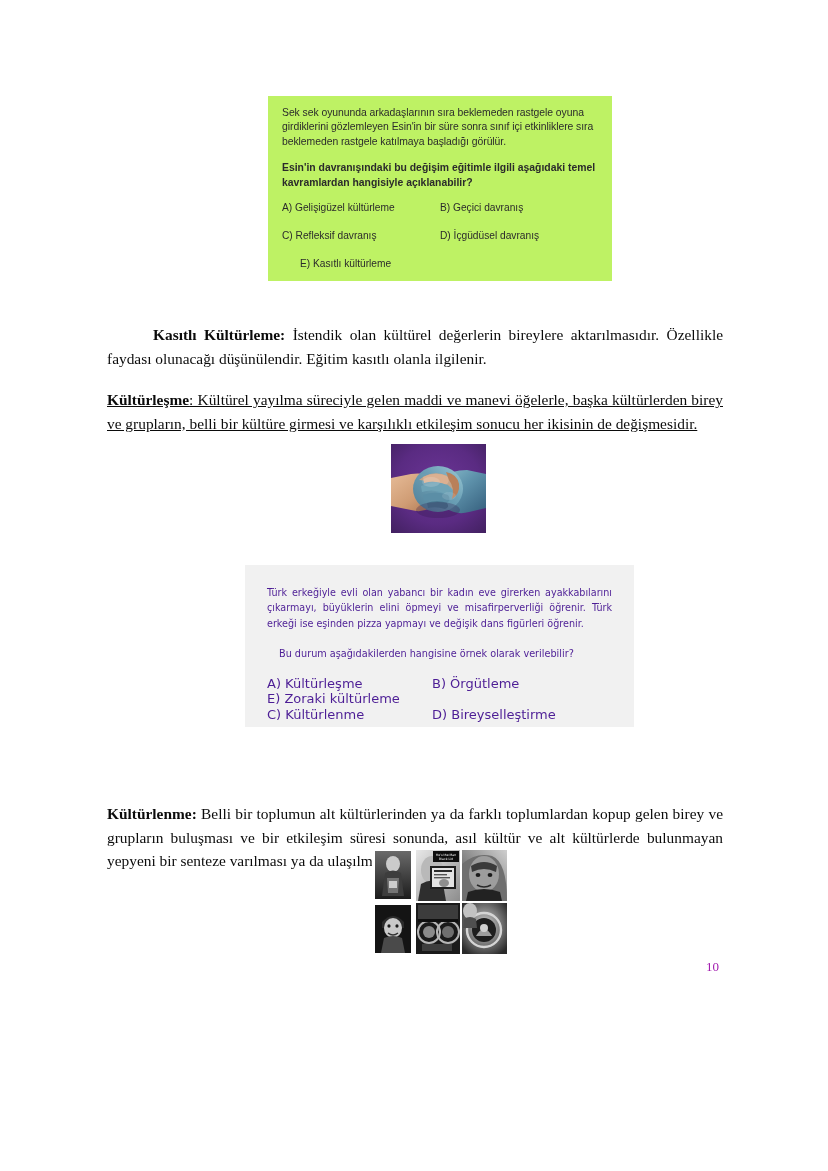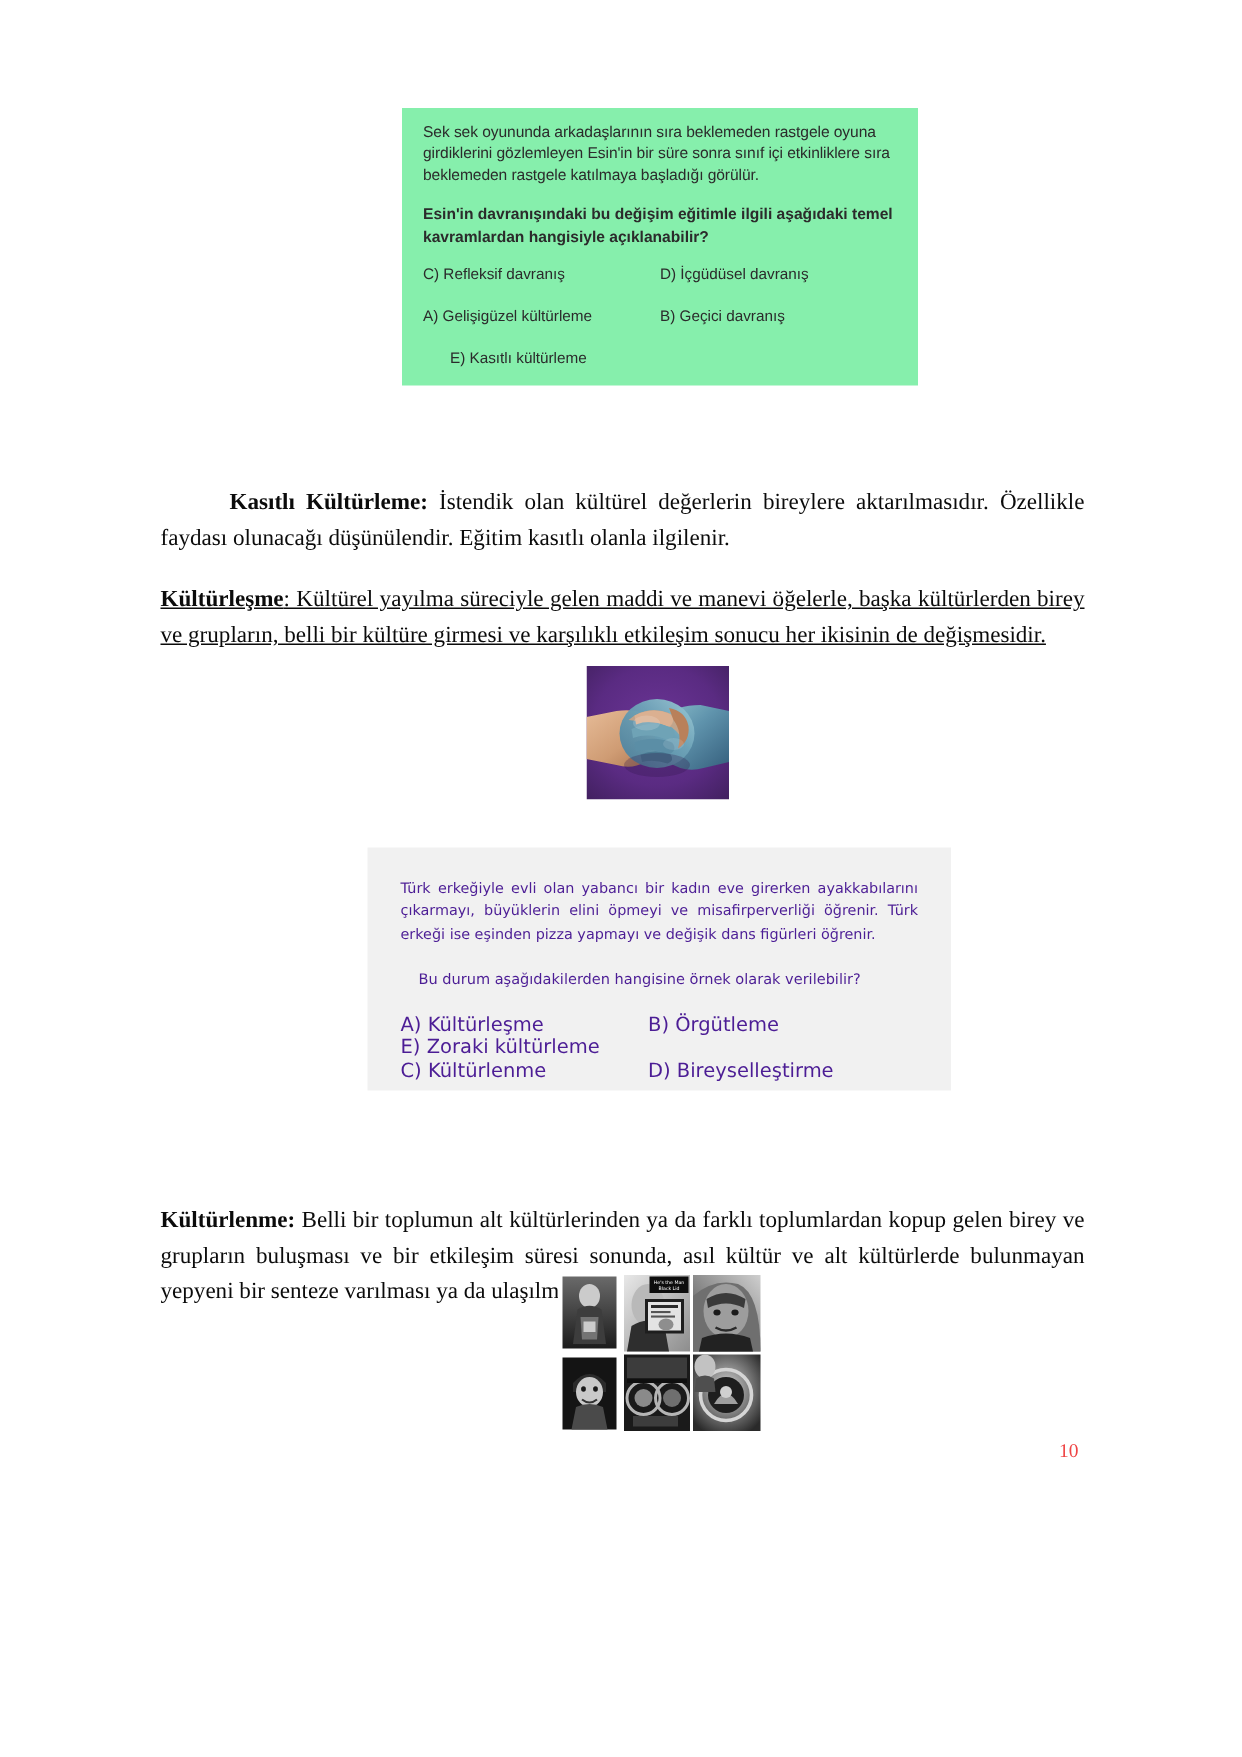--- a/index.html
+++ b/index.html
@@ -16,23 +16,23 @@
     background: #ffffff;
     overflow: hidden;
     font-family: "Liberation Serif", "DejaVu Serif", serif;
     color: #000000;
   }
 
   
   .qcard1 {
     position: absolute;
     left: 268px;
-    top: 72px;
+    top: 96px;
     width: 344px;
-    background: #86efac;
+    background: #bef264;
     font-family: "Liberation Sans", "DejaVu Sans", sans-serif;
     color: #2b2b2b;
     padding: 10px 12px 10px 14px;
     box-sizing: border-box;
   }
   .qcard1 .stem {
     font-size: 10.4px;
     line-height: 14.4px;
     letter-spacing: -0.05px;
     margin: 0 0 12px 0;
@@ -144,41 +144,41 @@
     display: block;
   }
 
   
   .page-number {
     position: absolute;
     left: 706px;
     top: 959px;
     font-family: "Liberation Serif", "DejaVu Serif", serif;
     font-size: 13px;
-    color: #ef4444;
+    color: #a21caf;
   }
 </style>
 </head>
 <body>
 
 <div class="page">
 
   <div class="qcard1">
     <p class="stem">Sek sek oyununda arkadaşlarının sıra beklemeden rastgele oyuna girdiklerini gözlemleyen Esin'in bir süre sonra sınıf içi etkinliklere sıra beklemeden rastgele katılmaya başladığı görülür.</p>
 
     <p class="prompt">Esin'in davranışındaki bu değişim eğitimle ilgili aşağıdaki temel kavramlardan hangisiyle açıklanabilir?</p>
 
     <div class="optrow">
+      <span class="opt">A) Gelişigüzel kültürleme</span>
+      <span class="opt">B) Geçici davranış</span>
+    </div>
+
+    <div class="optrow">
       <span class="opt">C) Refleksif davranış</span>
       <span class="opt">D) İçgüdüsel davranış</span>
-    </div>
-
-    <div class="optrow">
-      <span class="opt">A) Gelişigüzel kültürleme</span>
-      <span class="opt">B) Geçici davranış</span>
     </div>
 
     <div class="opt-e">E) Kasıtlı kültürleme</div>
   </div>
 
   <p class="body-para para-kasitli">
     <b>Kasıtlı Kültürleme:</b><span> İstendik olan kültürel değerlerin bireylere aktarılmasıdır. Özellikle faydası olunacağı düşünülendir. Eğitim kasıtlı olanla ilgilenir.</span>
   </p>
 
   <p class="body-para para-kulturlesme">

